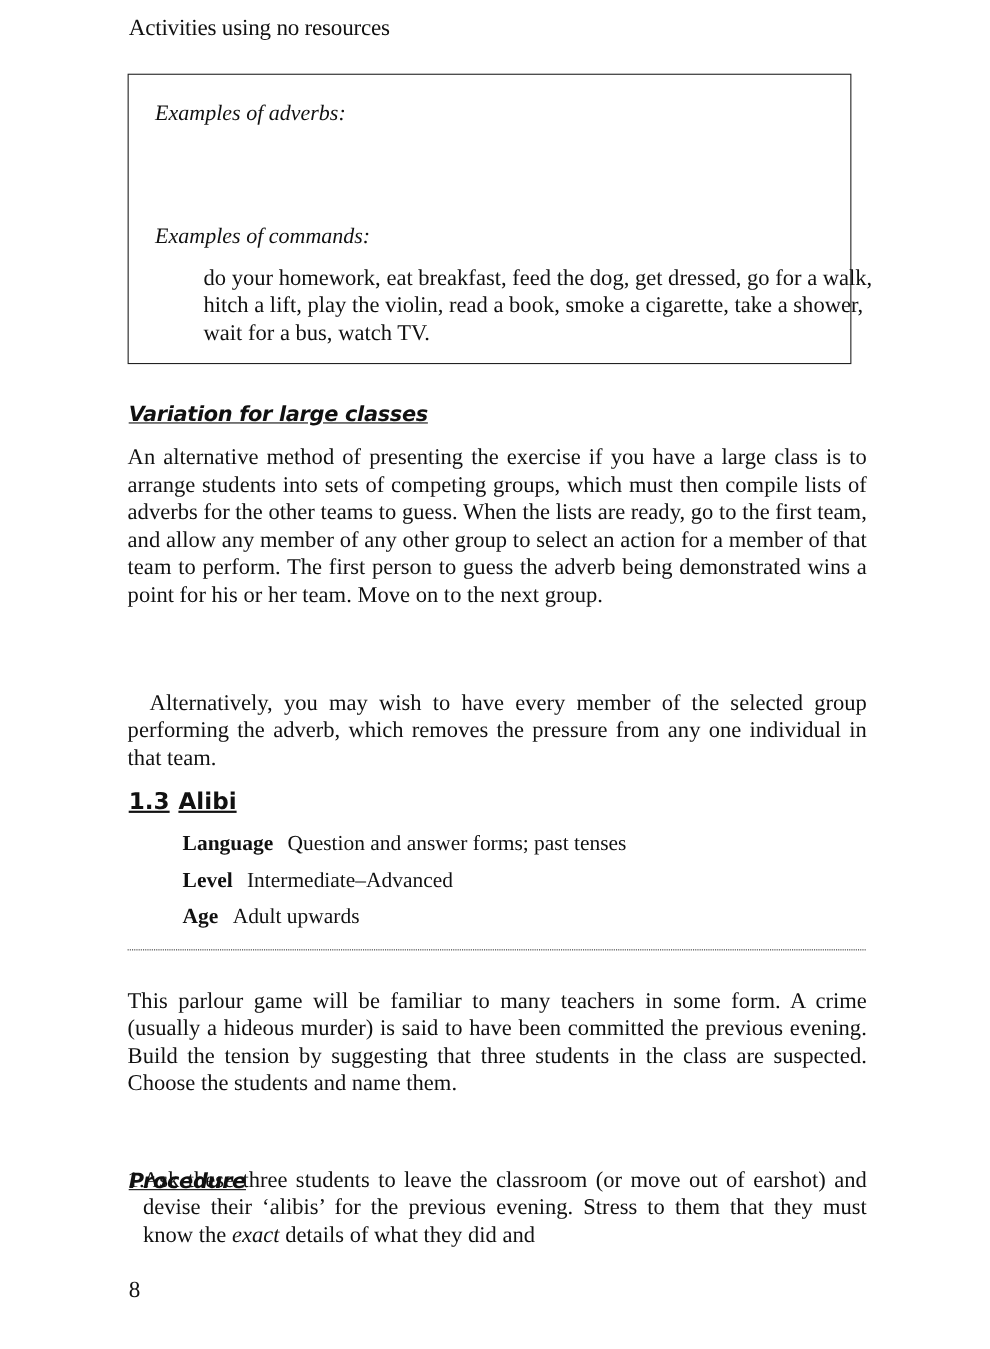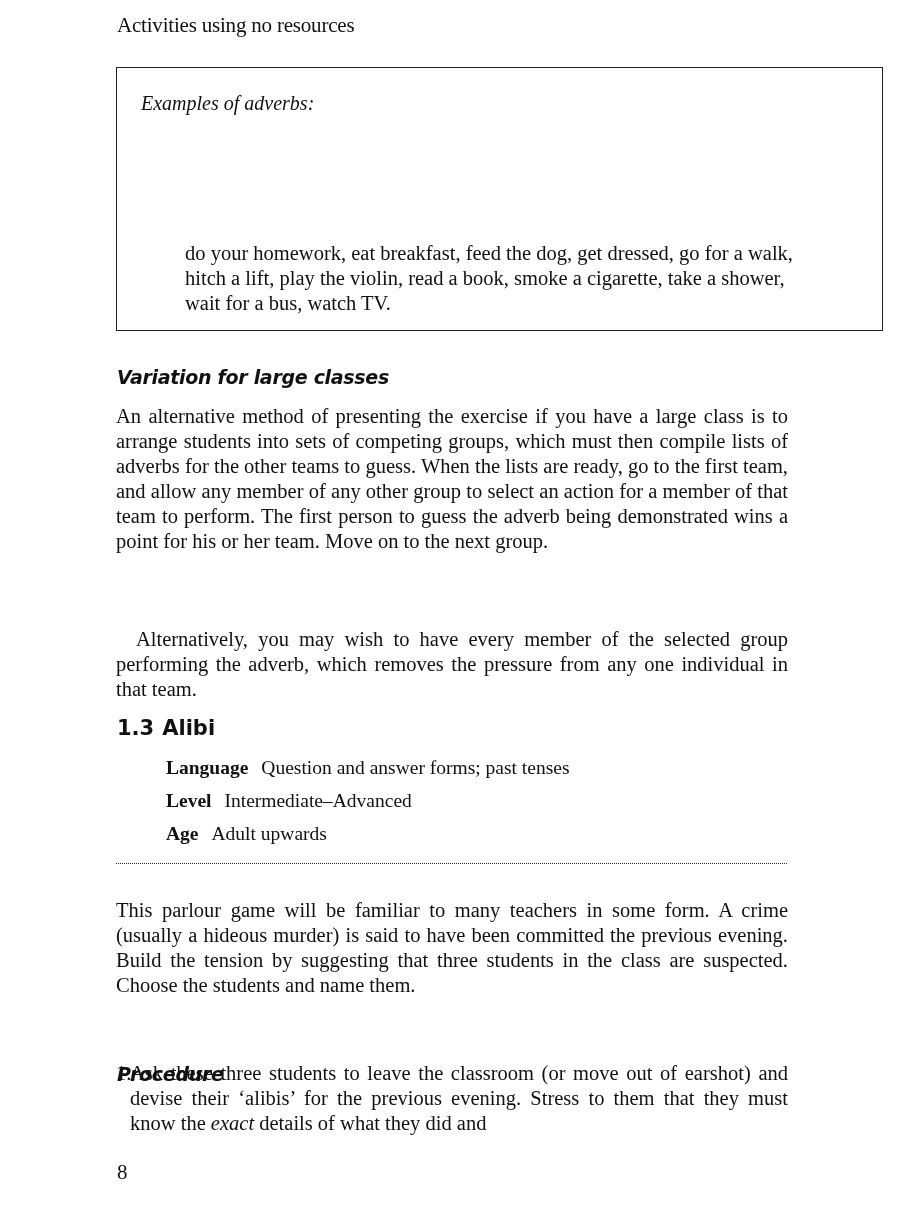--- a/index.html
+++ b/index.html
@@ -1,23 +1,23 @@
 <!DOCTYPE html>
 <html><head>
   <meta charset="utf-8">
   <style>
     html, body { margin: 0; padding: 0; background: #ffffff; }
     body { width: 900px; height: 1226px; position: relative; overflow: hidden; color: #111; }
     .serif { font-family: "Liberation Serif", "DejaVu Serif", serif; }
-    .sans { font-family: "DejaVu Sans", "Liberation Sans", sans-serif; }
+    .sans { font-family: "DejaVu Sans", "Liberation Sans", sans-serif; text-decoration: underline; }
     .abs { position: absolute; }
 
     .running-head { left: 117px; top: 13px; font-size: 21px; letter-spacing: -0.2px; text-align: center; }
 
-    .box { left: 116px; top: 67px; width: 767px; height: 264px; border: 1.3px solid #222; box-sizing: border-box; }
+    .box { left: 116px; top: 67px; width: 658px; height: 264px; border: 1.3px solid #222; box-sizing: border-box; }
     .box-label { position: absolute; left: 24px; font-size: 20px; font-style: italic; }
     .box-text { position: absolute; left: 24px; width: 630px; font-size: 20.5px; line-height: 25px; }
 
     .subhead { left: 117px; font-size: 19px; font-weight: bold; font-style: italic; letter-spacing: -0.3px; }
 
     .para { left: 116px; width: 672px; font-size: 20.5px; line-height: 25px; text-align: justify; }
     .indent { text-indent: 20px; margin-top: 48px; }
 
     .section-title { left: 117px; top: 716px; font-size: 21px; font-weight: bold; }
     .section-title .num { margin-right: 8px; }
@@ -33,20 +33,21 @@
 
     .page-number { left: 117px; top: 1160px; font-size: 21px; }
   </style>
 </head>
 <body>
 
 <div class="abs serif running-head">Activities using no resources</div>
 
 <div class="abs box serif">
   <div class="box-label" style="top:24px;">Examples of adverbs:</div>
+  <div class="box-label" style="top:136px;">Examples of commands:</div>
   <div class="box-text" style="top:173px;margin-left:44px;">do your homework, eat breakfast, feed the dog, get dressed, go for a walk, hitch a lift, play the violin, read a book, smoke a cigarette, take a shower, wait for a bus, watch TV.</div>
 </div>
 
 <div class="abs sans subhead" style="top:366px;">Variation for large classes</div>
 
 <div class="abs serif para" style="top:404px;">An alternative method of presenting the exercise if you have a large class is to arrange students into sets of competing groups, which must then compile lists of adverbs for the other teams to guess. When the lists are ready, go to the first team, and allow any member of any other group to select an action for a member of that team to perform. The first person to guess the adverb being demonstrated wins a point for his or her team. Move on to the next group.</div>
 <div class="abs serif para indent" style="top:579px;">Alternatively, you may wish to have every member of the selected group performing the adverb, which removes the pressure from any one individual in that team.</div>
 
 <div class="abs sans section-title">
   <span class="num">1.3</span><span>Alibi</span>

